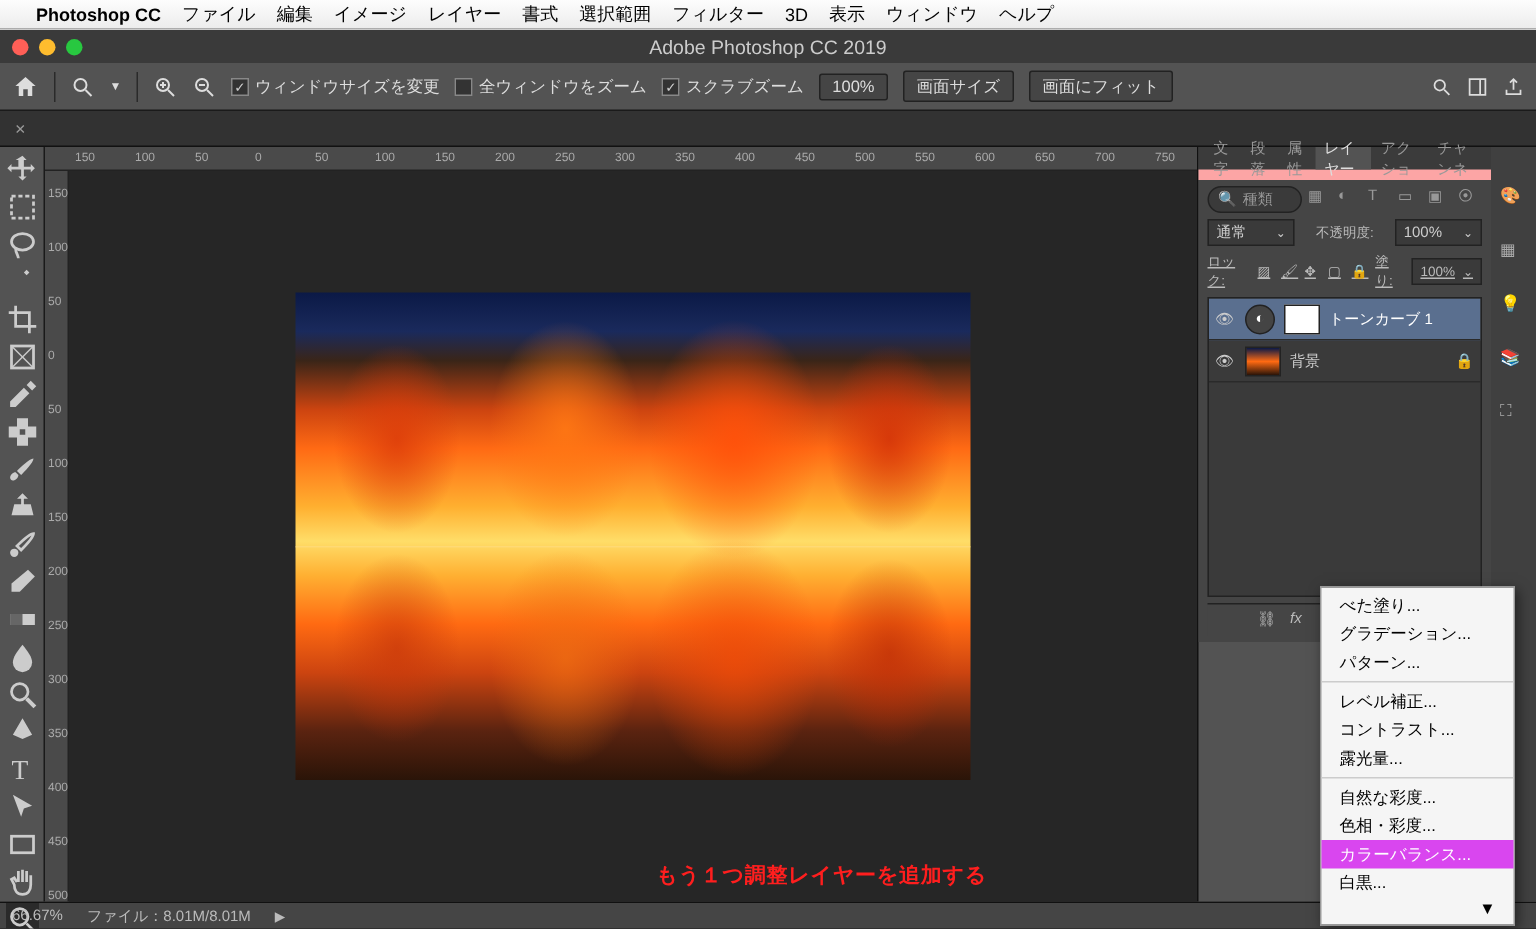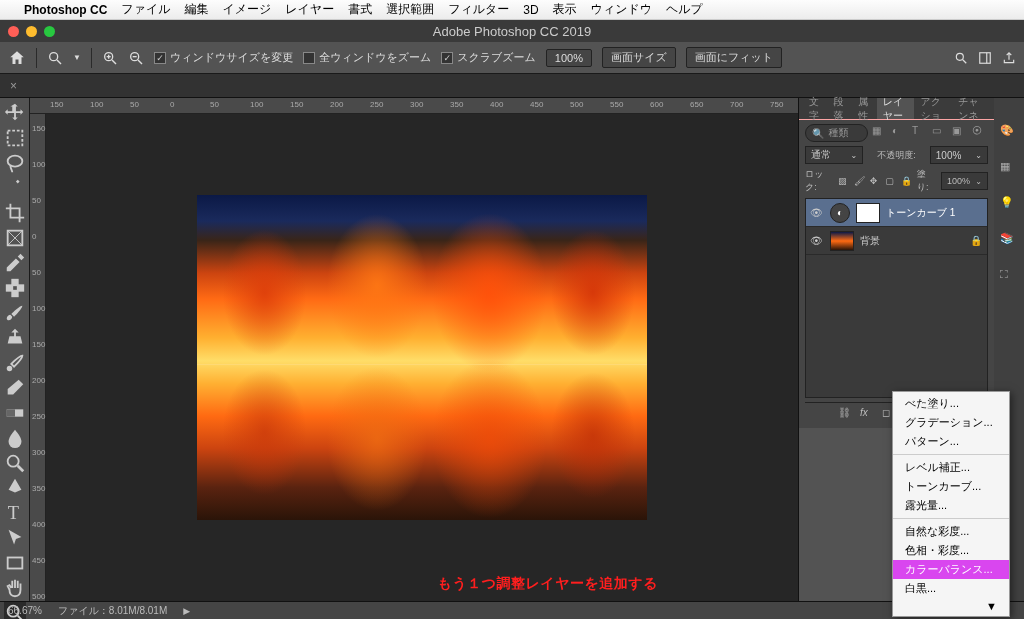--- a/index.html
+++ b/index.html
@@ -32,44 +32,44 @@
 .ruler-v .tick { position: absolute; font-size: 8px; color: #aaa; left: 2px; writing-mode: horizontal-tb; }
 .canvas-viewport { flex: 1; background: #262626; display: flex; align-items: center; justify-content: center; position: relative; overflow: hidden; }
 .image { width: 450px; height: 325px; position: relative; background: linear-gradient(180deg, #0b1946 0%, #1a2a5c 8%, #3a2518 14%, #cc4410 24%, #ff6a14 32%, #ffb030 44%, #ffdd68 51%, #ffb032 58%, #ff6a12 68%, #cc4410 78%, #5a2310 90%, #2a1408 100%); }
 .image .reflection-line { position:absolute; top:52%; left:0; right:0; height:1px; background:rgba(255,220,130,0.6); }
 .image .trees { position:absolute; inset:0; background: radial-gradient(ellipse 60px 90px at 15% 30%, rgba(220,60,10,0.85), transparent 70%), radial-gradient(ellipse 70px 100px at 40% 28%, rgba(255,120,20,0.9), transparent 72%), radial-gradient(ellipse 80px 110px at 65% 30%, rgba(255,80,10,0.9), transparent 72%), radial-gradient(ellipse 60px 90px at 88% 30%, rgba(210,50,8,0.85), transparent 70%), radial-gradient(ellipse 60px 90px at 15% 73%, rgba(200,55,10,0.7), transparent 70%), radial-gradient(ellipse 70px 100px at 40% 75%, rgba(240,110,18,0.75), transparent 72%), radial-gradient(ellipse 80px 110px at 65% 75%, rgba(240,75,8,0.75), transparent 72%), radial-gradient(ellipse 60px 90px at 88% 74%, rgba(190,45,6,0.7), transparent 70%); }
 .annotation { position: absolute; bottom: 8px; right: 140px; color: #ff1e1e; font-size: 14px; font-weight: bold; letter-spacing: 0.5px; z-index:50; }
 .right-panels { width: 226px; background: #535353; display: flex; border-left: 1px solid #111; }
 .panels-main { flex: 1; display: flex; flex-direction: column; }
 .panel-dock { width: 30px; background: #404040; display: flex; flex-direction: column; align-items: center; padding-top: 26px; gap: 18px; }
 .dock-icon { width: 18px; height: 18px; color: #aaa; }
-.panel-tabs { height: 22px; background: #3b3b3b; display: flex; align-items: center; padding: 0 4px; gap: 0; font-size: 10px; color: #999; border-bottom: 1px solid #fca5a5; }
+.panel-tabs { height: 22px; background: #3b3b3b; display: flex; align-items: center; padding: 0 4px; gap: 0; font-size: 10px; color: #999; border-bottom: 7px solid #fca5a5; }
 .panel-tab { padding: 0 6px; height: 100%; display: flex; align-items: center; }
 .panel-tab.active { background: #535353; color: #ddd; }
 .panel-body { background: #454545; padding: 4px 6px; font-size: 10px; display:flex; flex-direction:column; gap:4px; }
 .dropdown { height: 18px; background: #3a3a3a; border: 1px solid #222; display: flex; align-items: center; padding: 0 5px; justify-content: space-between; }
 .filter-row { display: flex; gap: 4px; align-items: center; }
 .filter-row .search { flex: 1; height: 18px; background: #3a3a3a; border: 1px solid #222; border-radius: 9px; display: flex; align-items: center; padding: 0 6px; gap: 4px; color:#999;}
 .filter-btn { width: 16px; height: 16px; color: #999; }
 .blend-row { display:flex; gap:14px; align-items:center; }
 .blend-row .dropdown { flex:1; }
 .opacity-label { font-size:9px; color:#bbb; }
-.lock-row { display:flex; gap:4px; align-items:center; color:#bbb; font-size:9px; }
+.lock-row { display:flex; gap:4px; align-items:center; color:#bbb; font-size:9px;text-decoration:underline; }
 .lock-row .icon { width:12px; }
 .layers-list { flex: 1; background: #3a3a3a; border:1px solid #222; overflow-y:auto; min-height:200px; }
 .layer-row { height: 28px; display: flex; align-items: center; padding: 0 4px; gap: 6px; border-bottom: 1px solid #2a2a2a; font-size:10px; }
 .layer-row.selected { background: #5a6f8f; color:#fff; }
 .layer-row .eye { width: 14px; color:#ccc; }
 .layer-thumb { width: 24px; height: 20px; background: #888; border: 1px solid #222; }
 .layer-thumb.mask { background:#fff; }
 .layer-thumb.adj { background:#444; border-radius:50%; width:20px; height:20px; display:flex; align-items:center; justify-content:center; }
 .layer-thumb.img { background: linear-gradient(180deg,#0b1946 0%,#ff6a12 50%,#2a1408 100%); }
 .layer-bottom { height: 22px; background: #454545; display: flex; align-items: center; justify-content: flex-end; padding: 0 4px; gap: 8px; border-top:1px solid #222; }
 .layer-bottom .icon { width: 14px; height: 14px; color: #bbb; }
-.context-menu { position: absolute; right: 14px; bottom: 2px; width: 118px; background: #f5f5f5; border: 1px solid #999; box-shadow: 2px 2px 8px rgba(0,0,0,0.5); font-size: 11px; color: #000; z-index: 100; padding:2px 0; }
+.context-menu { position: absolute; right: 14px; bottom: 2px; width: 130px; background: #f5f5f5; border: 1px solid #999; box-shadow: 2px 2px 8px rgba(0,0,0,0.5); font-size: 11px; color: #000; z-index: 100; padding:2px 0; }
 .context-menu .item { padding: 2px 12px; }
 .context-menu .item.highlighted { background: #d946ef; color: #fff; }
 .context-menu .sep { height: 1px; background: #ccc; margin: 3px 0; }
 .status-bar { height: 18px; background: #454545; display: flex; align-items: center; padding: 0 8px; gap: 16px; font-size: 10px; color: #bbb; border-top: 1px solid #111; }
 .options-right { margin-left:auto; display:flex; gap:10px; align-items:center; }
 svg { width: 100%; height: 100%; fill: currentColor; }
 </style>
 </head>
 <body>
 
@@ -413,21 +413,21 @@
   <span><span>ファイル：</span><span>8.01M/8.01M</span></span>
   <span style="font-size:9px">▶</span>
 </div>
 
 <div class="context-menu" id="ctx-menu">
     <div class="item">べた塗り...</div>
     <div class="item">グラデーション...</div>
     <div class="item">パターン...</div>
     <div class="sep"></div>
     <div class="item">レベル補正...</div>
-    <div class="item">トーンカーブ...</div>
+    <div class="item">コントラスト...</div>
     <div class="item">露光量...</div>
     <div class="sep"></div>
     <div class="item">自然な彩度...</div>
     <div class="item">色相・彩度...</div>
     <div class="item highlighted">カラーバランス...</div>
     <div class="item">白黒...</div>
     <div class="item" style="text-align: right;">▼</div>
   </div>
 
 </body></html>

